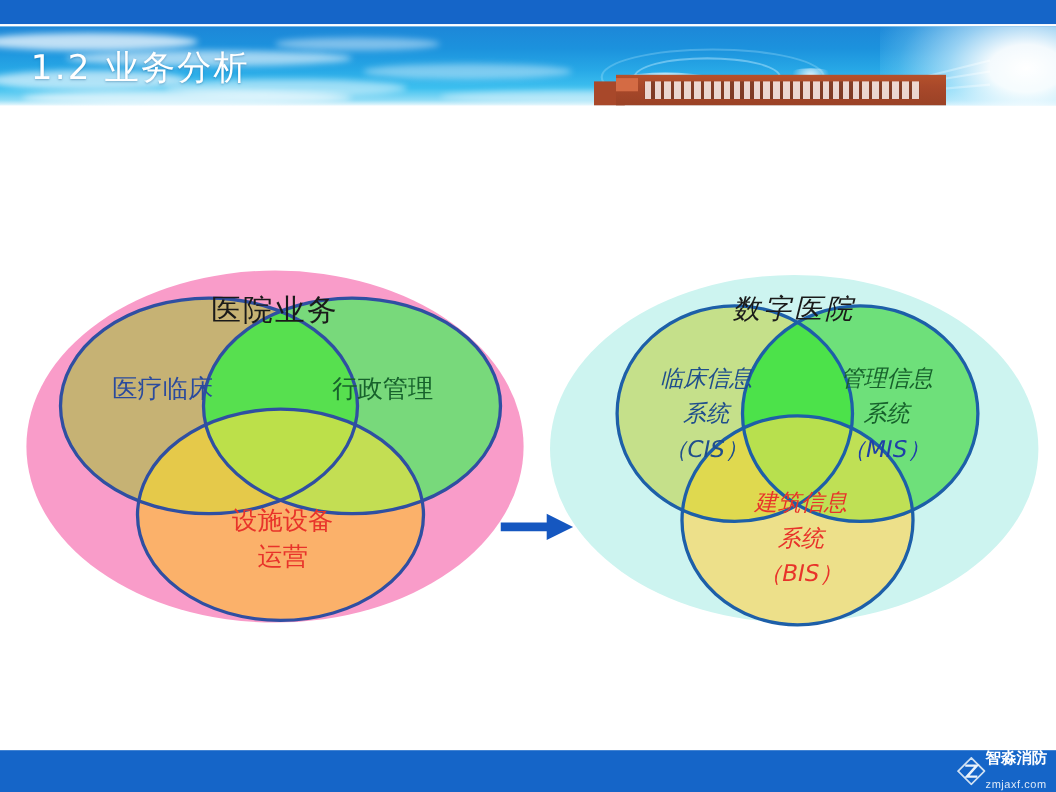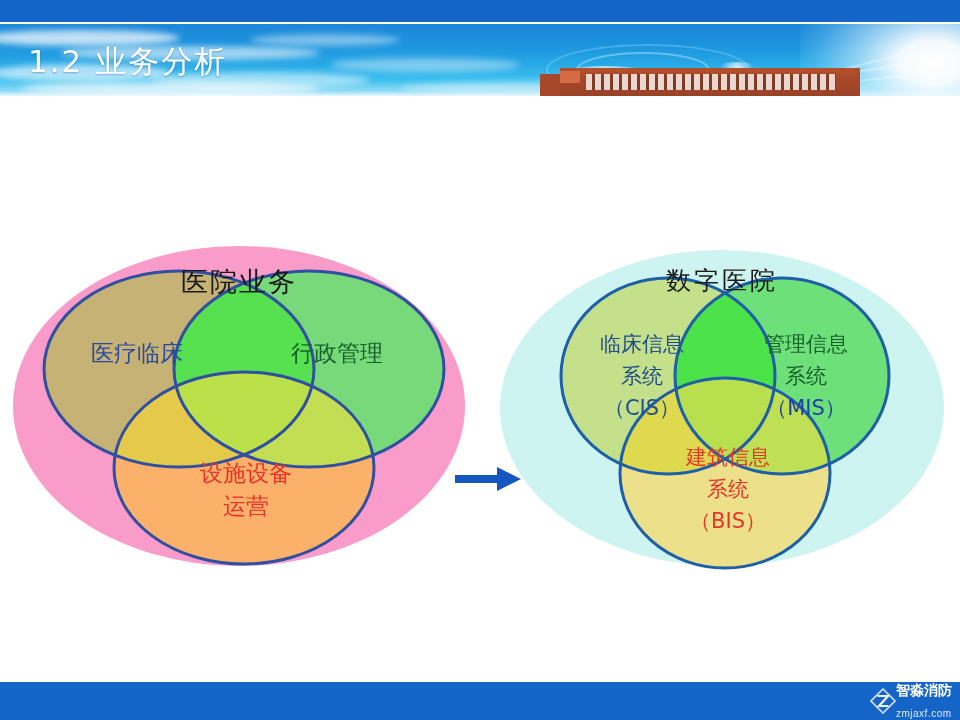--- a/index.html
+++ b/index.html
@@ -245,21 +245,21 @@
 
       <div class="building-left-block"></div>
       <div class="building"></div>
     </div>
 
     <div class="header-title">1.2 业务分析</div>
   </div>
 
   <div class="diagram-area">
 
-    <div class="venn" style="left:9px; top:140px;text-align:right;">
+    <div class="venn" style="left:20px; top:140px;text-align:right;">
       <svg width="460" height="340" viewBox="0 0 460 340">
         <defs>
           <clipPath id="L-cA">
               <ellipse cx="170" cy="133" rx="135" ry="98"></ellipse>
             </clipPath>
           <clipPath id="L-cB">
               <ellipse cx="300" cy="133" rx="135" ry="98"></ellipse>
             </clipPath>
           <clipPath id="L-cC">
               <ellipse cx="235" cy="232" rx="130" ry="96"></ellipse>
@@ -301,21 +301,21 @@
         <text x="237" y="278" text-anchor="middle" font-family="DejaVu Sans, Liberation Sans, sans-serif" font-size="23" fill="#E8332A">运营</text>
       </svg>
     </div>
 
     <div class="arrow-wrap">
       <svg width="70" height="30" viewBox="0 0 70 30">
         <path d="M0,11 L42,11 L42,3 L66,15 L42,27 L42,19 L0,19 Z" fill="#1557C0"></path>
       </svg>
     </div>
 
-    <div class="venn" style="left:490px; top:140px;">
+    <div class="venn" style="left:490px; top:140px;font-style:italic;">
       <svg width="460" height="340" viewBox="0 0 460 340">
         <defs>
           <clipPath id="R-cA">
               <ellipse cx="178" cy="140" rx="107" ry="98"></ellipse>
             </clipPath>
           <clipPath id="R-cB">
               <ellipse cx="292" cy="140" rx="107" ry="98"></ellipse>
             </clipPath>
           <clipPath id="R-cC">
               <ellipse cx="235" cy="237" rx="105" ry="95"></ellipse>

